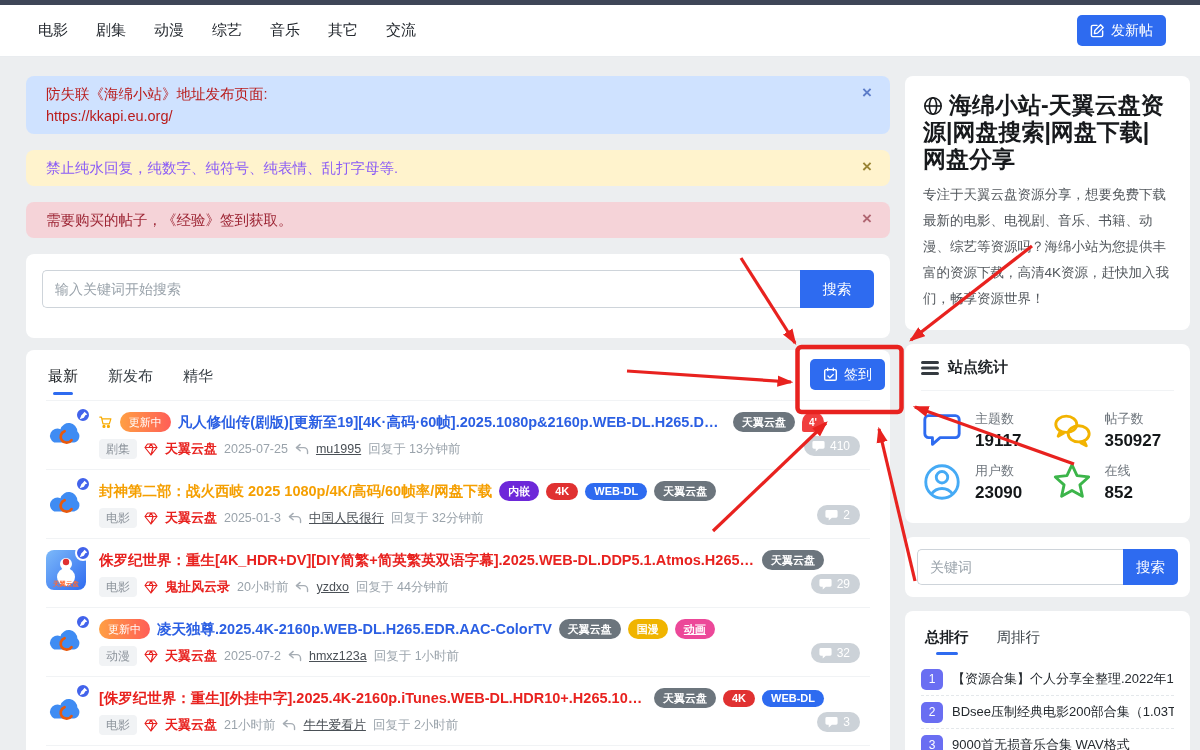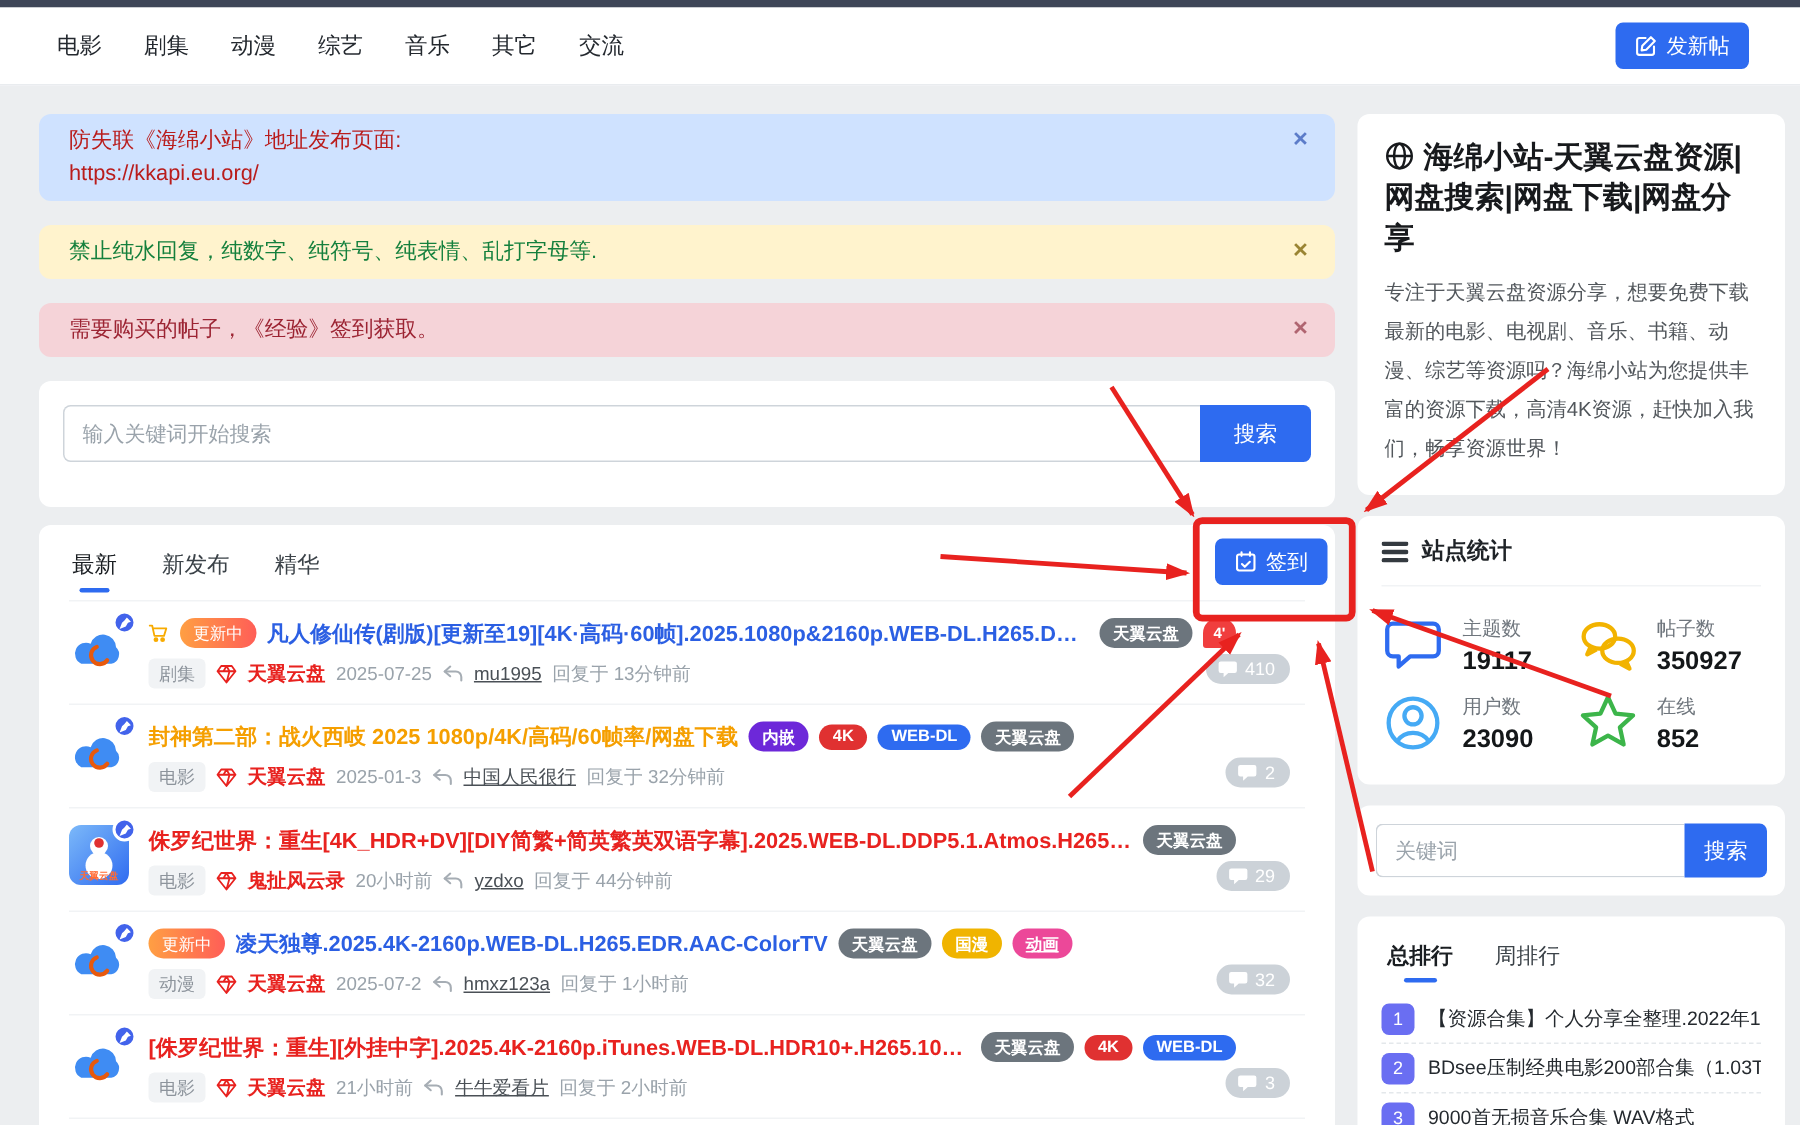--- a/index.html
+++ b/index.html
@@ -24,21 +24,21 @@
   .col-main { width:864px; flex:none; }
   .col-side { width:285px; flex:none; }
   .card { background:#fff; border-radius:8px; }
   
   .alert { border-radius:8px; padding:7px 14px 7px 20px; display:flex; margin-bottom:16px;
     font-size:14.5px; line-height:22px; }
   .alert .txt { flex:1; }
   .alert .close { background:none; border:none; font-weight:700; font-size:17px; line-height:20px;
     cursor:pointer; align-self:flex-start; padding:0 4px; }
   .alert-info { background:#cfe2ff; } .alert-info .txt { color:#b91c1c; } .alert-info .close { color:#5c7cc9; }
-  .alert-warn { background:#fff3cd; } .alert-warn .txt { color:#15803d; } .alert-warn .close { color:#9a8433; }
+  .alert-warn { background:#fff3cd; } .alert-warn .txt { color:#8b5cf6; } .alert-warn .close { color:#9a8433; }
   .alert-danger { background:#f5d3d8; } .alert-danger .txt { color:#9c2433; } .alert-danger .close { color:#b06571; }
   
   .search-card { padding:16px 16px 30px; margin-bottom:12px; }
   .igroup { display:flex; }
   .igroup input { flex:1; height:38px; border:1px solid #ced4da; border-right:none;
     border-radius:5px 0 0 5px; padding:0 12px; font-size:14px; color:#212529; outline:none; background:#fff; }
   .igroup input::placeholder { color:#9aa3ab; }
   .igroup .go { width:74px; background:var(--accent,#2e6bf0); color:#fff; border:none;
     border-radius:0 5px 5px 0; font-size:14.5px; cursor:pointer; }
   
@@ -67,21 +67,21 @@
   .hot4 { background:#f03e3e; color:#fff; font-size:10px; font-weight:700; min-width:22px; height:20px;
     padding:0 4px; border-radius:10px 10px 10px 2px; display:flex; align-items:center; justify-content:center; flex:none; }
   .m-line { display:flex; align-items:center; gap:7px; margin-top:7px; font-size:12.5px; color:#9aa3ab; }
   .cat { background:#f1f3f5; color:#8d949c; padding:1.5px 7px; border-radius:4px; font-size:12px; }
   .owner { color:#e8221f; font-weight:700; font-size:13px; }
   .replier { color:#4a5056;text-decoration:underline; }
   .cpill { position:absolute; right:10px; bottom:13px; background:#ccd2d8; color:#fff;
     border-radius:12px; padding:3px 10px 3px 8px; font-size:12px; display:flex; gap:5px; align-items:center; }
   
   .site-card { padding:16px 18px 18px; }
-  .site-title { font-size:20px; font-weight:700; color:#17191c; line-height:27px; }
+  .site-title { font-size:23px; font-weight:700; color:#17191c; line-height:27px; }
   .site-title .g { vertical-align:-3px; margin-right:6px; }
   .site-desc { margin-top:9px; font-size:13.5px; color:#52575c; line-height:26px; }
   .stats-card { padding:14px 16px 20px; margin-top:14px; }
   .s-head { display:flex; gap:9px; align-items:center; font-size:15px; font-weight:600;
     color:#1f2327; padding-bottom:13px; border-bottom:1px solid #f1f3f5; }
   .s-grid { display:grid; grid-template-columns:1fr 1fr; gap:10px 6px; margin-top:18px; }
   .s-item { display:flex; gap:12px; align-items:center; }
   .s-label { font-size:13px; color:#6f767d; }
   .s-value { font-size:17px; font-weight:700; color:#141719; margin-top:3px; }
   .kw-card { margin-top:14px; padding:12px; }

